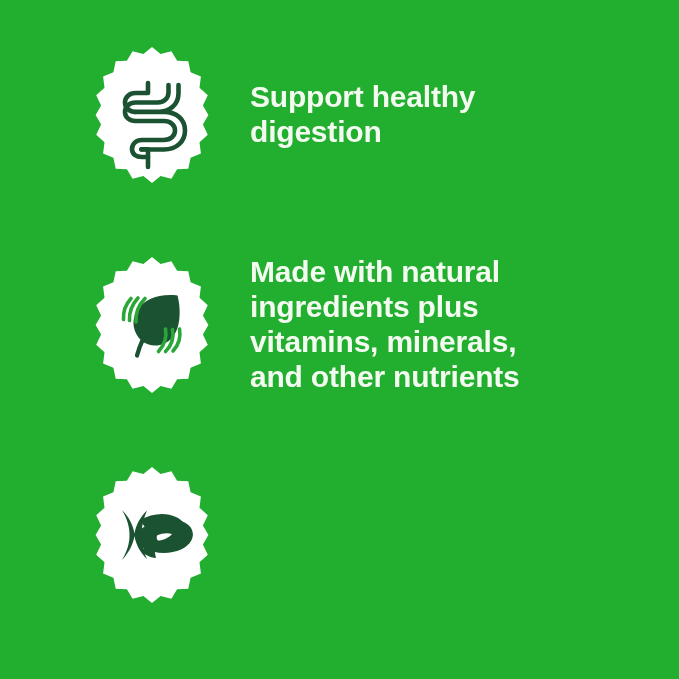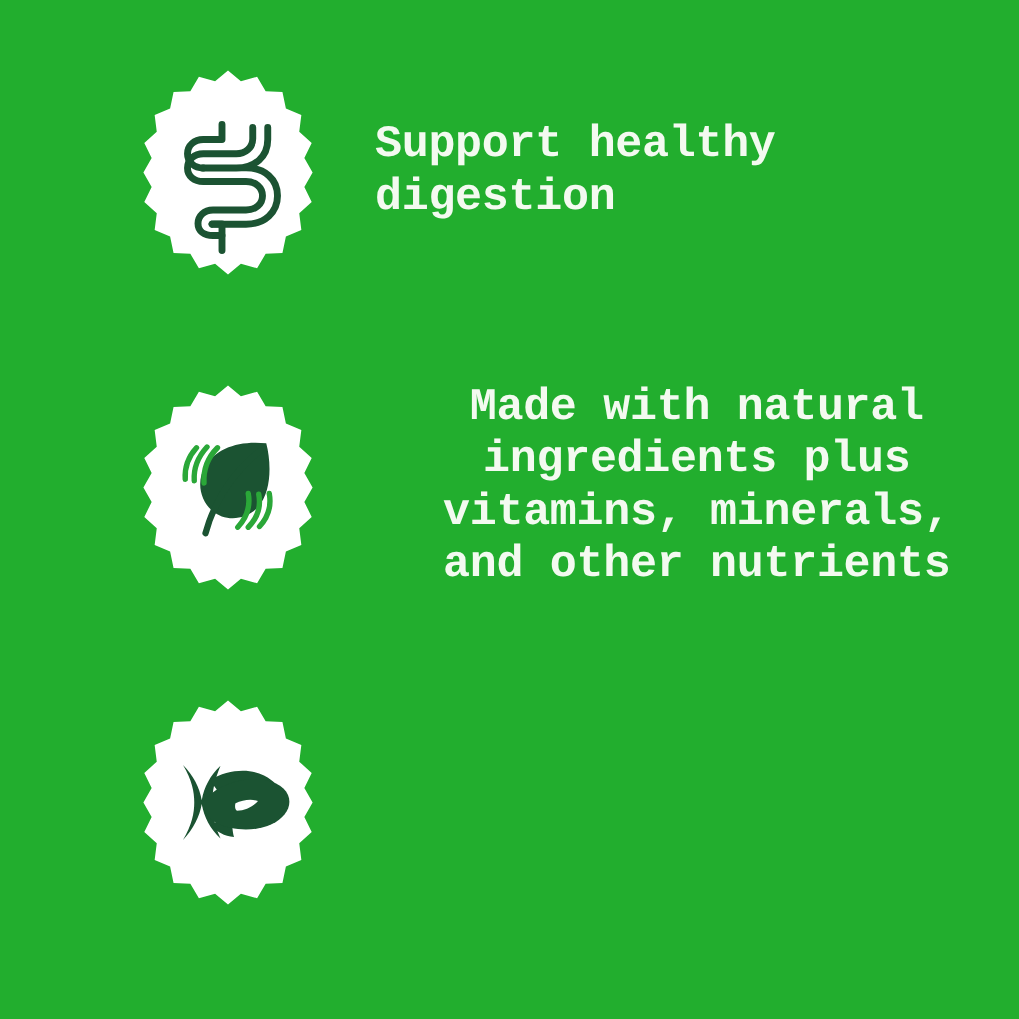--- a/index.html
+++ b/index.html
@@ -22,39 +22,39 @@
   }
   .feature-row {
     position: absolute;
     left: 0;
     width: 679px;
     display: flex;
     flex-direction: row;
     align-items: center;
   }
   #row-0 { top: 45px;  height: 140px; }
-  #row-1 { top: 255px; height: 140px; text-align: center; }
+  #row-1 { top: 255px; height: 140px; }
   #row-2 { top: 465px; height: 140px; }
 
   .badge-wrap {
     position: relative;
     width: 140px;
     height: 140px;
     margin-left: 82px;
     flex: 0 0 140px;
   }
   .badge-wrap svg {
     display: block;
     width: 140px;
     height: 140px;
   }
   .feature-text {
     margin-left: 28px;
     color: #f3faf0;
-    font-family: Liberation Mono, monospace;
+    font-family: Liberation Sans, sans-serif;
     font-weight: bold;
     font-size: 30px;
     line-height: 1.16;
     letter-spacing: -0.2px;
     white-space: pre-line;
     flex: 1 1 auto;
   }
 </style>
 </head>
 <body>

